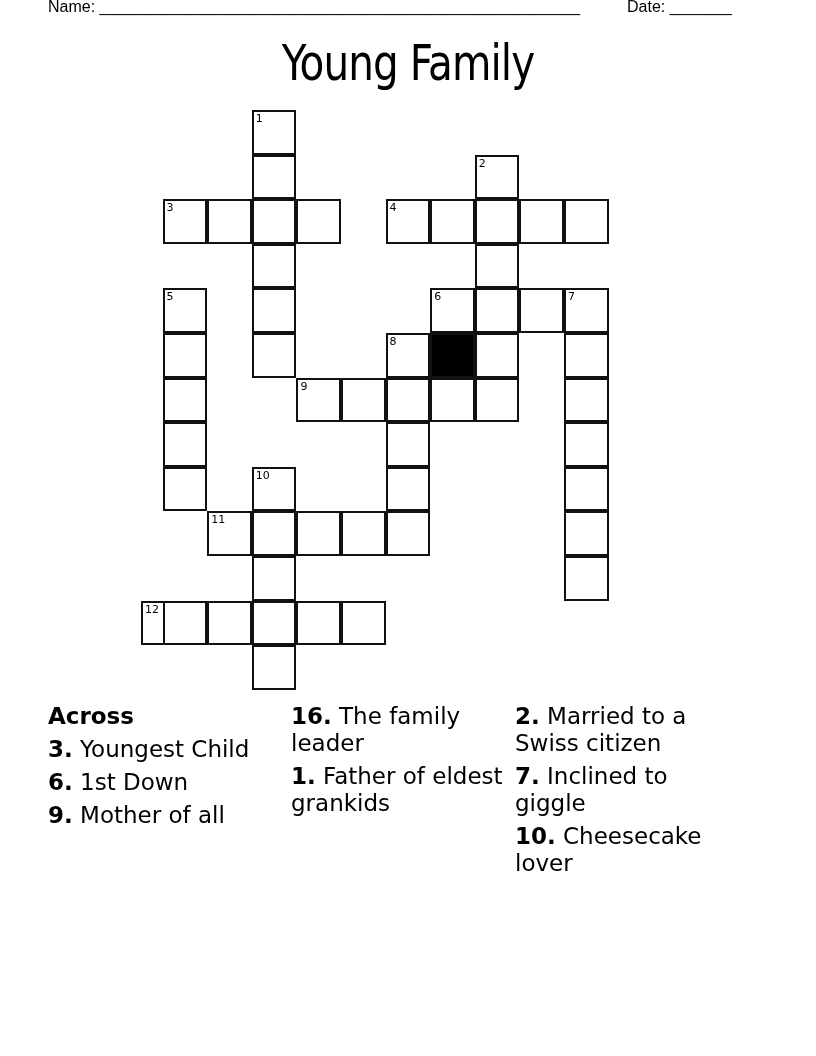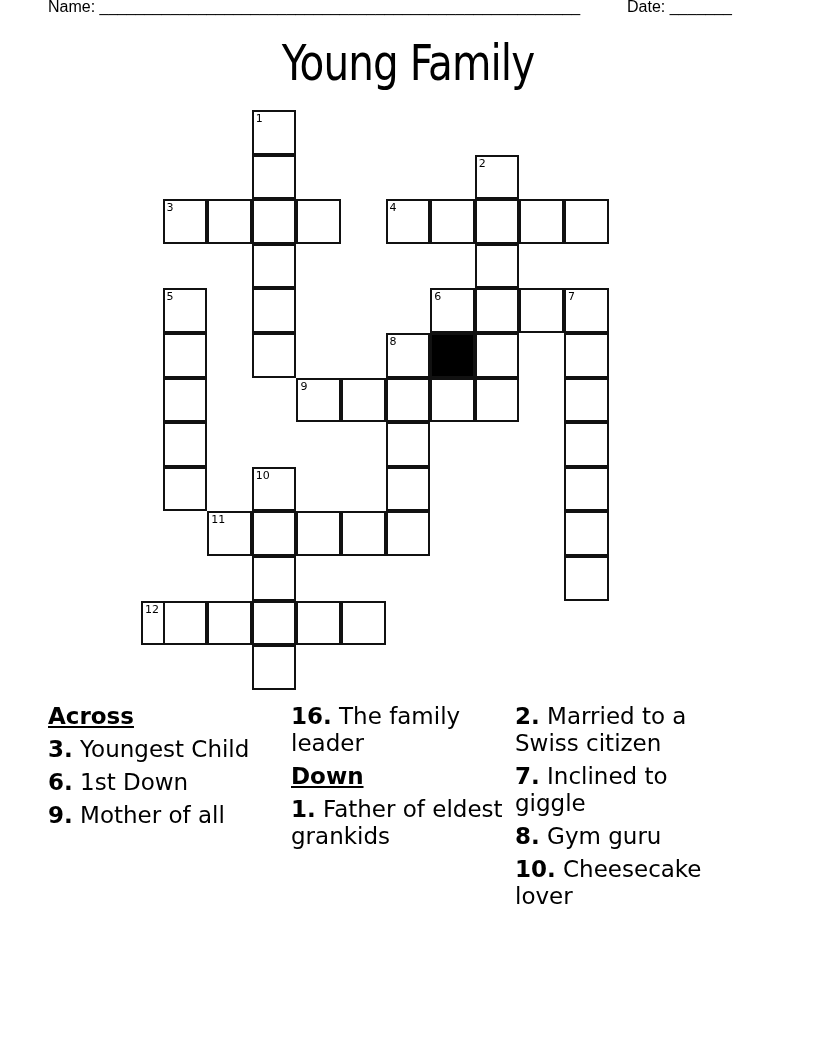--- a/index.html
+++ b/index.html
@@ -6,21 +6,21 @@
   body { width:816px; height:1056px; position:relative; overflow:hidden; font-family:"DejaVu Sans", sans-serif; color:#000; }
   .hdr { position:absolute; top:-2px; font-family:"Liberation Sans", sans-serif; font-size:16px; white-space:nowrap; }
   .title { position:absolute; top:34px; left:0; width:816px; text-align:center; font-family:"DejaVu Sans Condensed","DejaVu Sans", sans-serif; font-size:50px; letter-spacing:-1px; transform:scaleX(0.9); }
   .grid { position:absolute; left:0; top:0; width:816px; height:700px; }
   .cell { position:absolute; width:44.6px; height:44.6px; box-sizing:border-box; border:2px solid #111; background:#fff; }
   .cell.black { background:#000; }
   .num { position:absolute; left:2px; top:0px; font-family:"DejaVu Sans", sans-serif; font-size:11px; line-height:13px; }
   .clues { position:absolute; font-family:"DejaVu Sans", sans-serif; font-size:23px; line-height:27px; }
   .clue { margin-bottom:6px; }
   .clue b { font-weight:bold; }
-  .sec { font-weight:bold; text-decoration:underline; margin-bottom:6px; }
+  .sec { font-weight:bold; margin-bottom:6px; }
 </style>
 </head>
 <body>
 
 <div class="hdr" style="left:48px;">Name: ______________________________________________________</div>
 <div class="hdr" style="left:627px;">Date: _______</div>
 
 <div class="title">Young Family</div>
 
 <div class="grid" id="grid">
@@ -107,22 +107,20 @@
 
 <div class="clues" style="left:48px; top:703px; width:230px;">
   <div class="sec">Across</div>
   <div class="clue"><b>3.</b> <span>Youngest Child</span></div>
   <div class="clue"><b>6.</b> <span>1st Down</span></div>
   <div class="clue"><b>9.</b> <span>Mother of all</span></div>
 </div>
 
 <div class="clues" style="left:291px; top:703px; width:230px;">
   <div class="clue"><b>16.</b> <span>The family leader</span></div>
-  <div class="sec">Down</div>
   <div class="clue"><b>1.</b> <span>Father of eldest grankids</span></div>
 </div>
 
 <div class="clues" style="left:515px; top:703px; width:230px;">
   <div class="clue"><b>2.</b> <span>Married to a Swiss citizen</span></div>
   <div class="clue"><b>7.</b> <span>Inclined to giggle</span></div>
-  <div class="clue"><b>8.</b> <span>Gym guru</span></div>
   <div class="clue"><b>10.</b> <span>Cheesecake lover</span></div>
 </div>
 
 </body></html>

